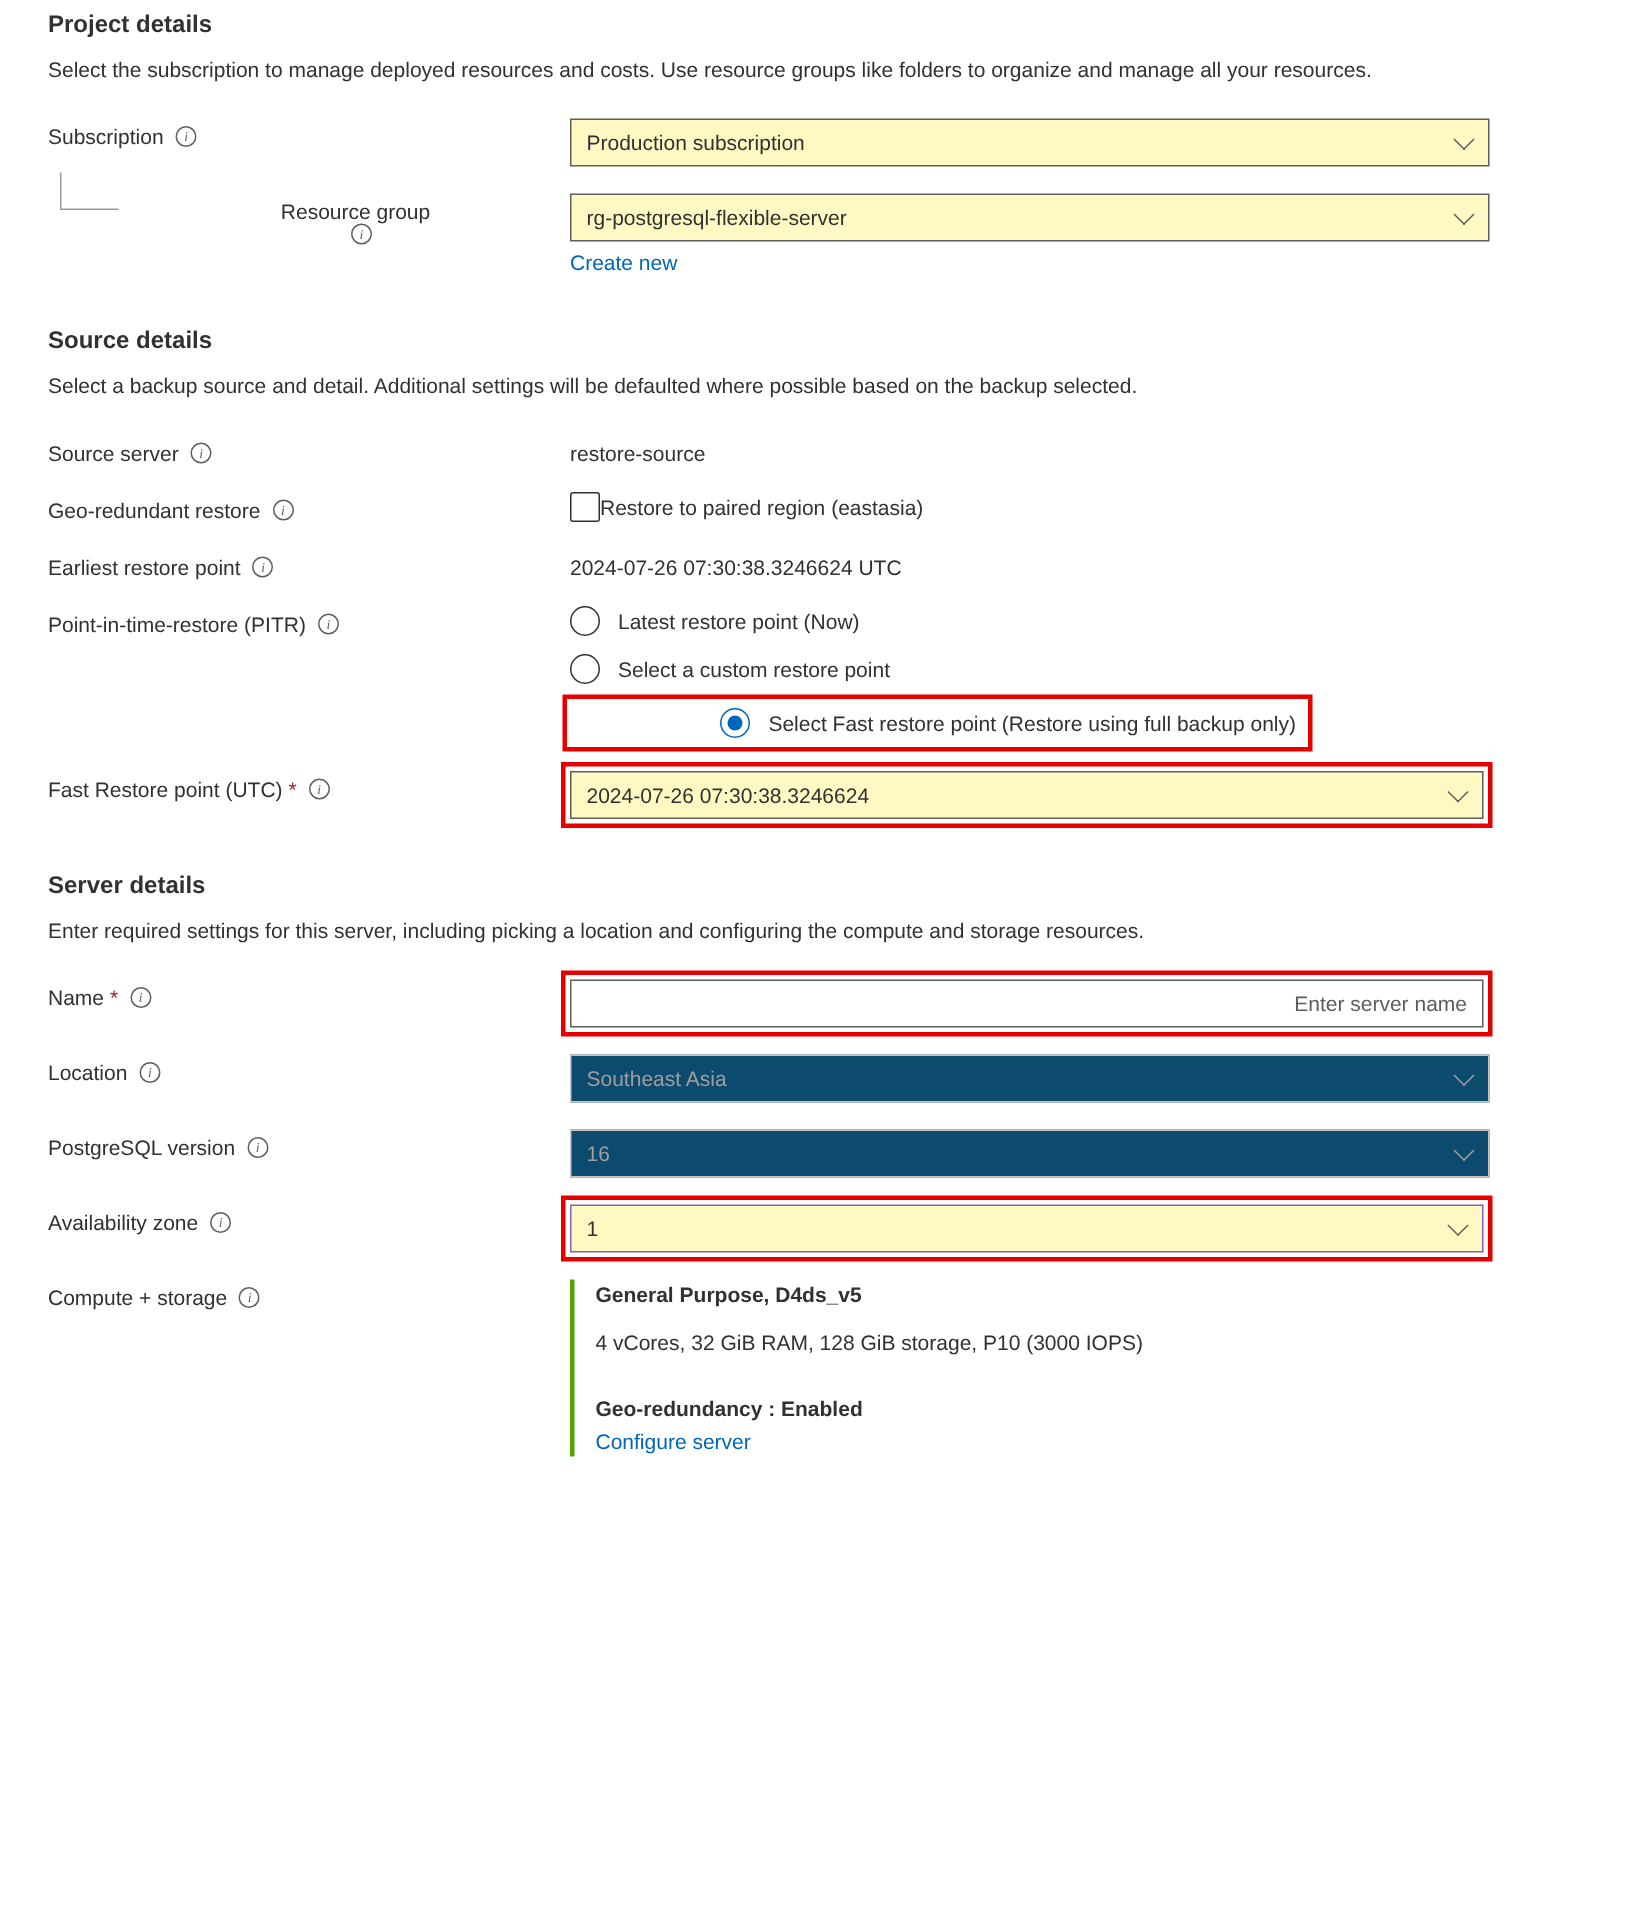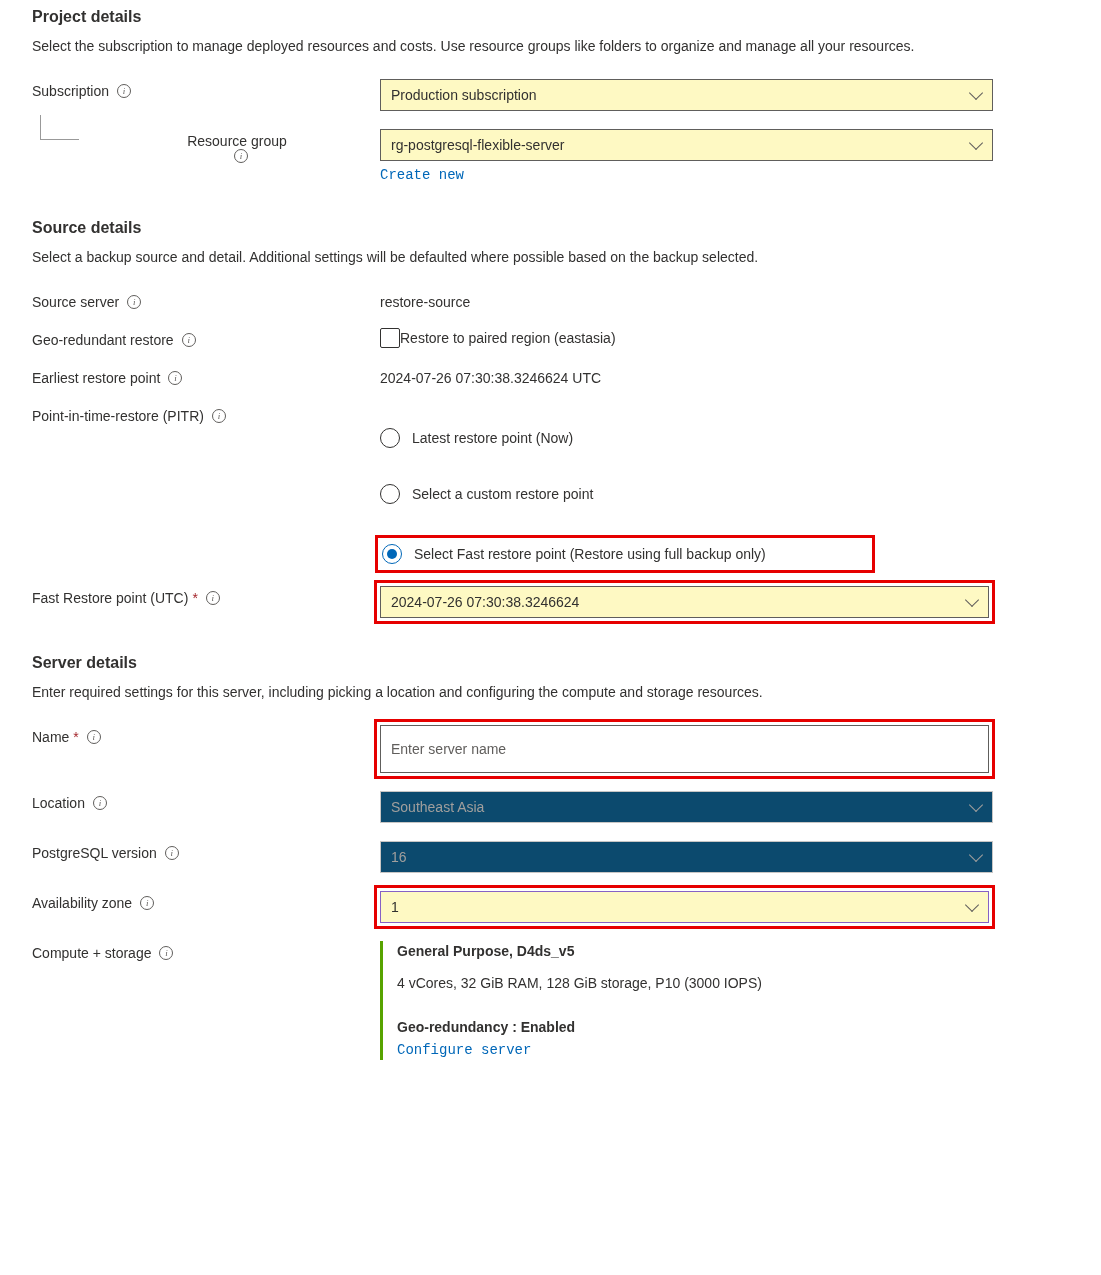--- a/index.html
+++ b/index.html
@@ -101,51 +101,51 @@
     height: 9px;
     border-right: 1px solid #605e5c;
     border-bottom: 1px solid #605e5c;
     transform: translateY(-70%) rotate(45deg);
   }
   .dropdown.disabled::after {
     border-color: #a19f9d;
   }
   .textinput {
     width: 100%;
-    height: 48px;
+    height: 32px;
     border: 1px solid #605e5c;
     padding: 0 10px;
     font-family: inherit;
     font-size: 14px;
     outline: none;
+    text-align: right;
   }
   .textinput::placeholder { color: #605e5c; }
   .link {
     color: #0067b8;
     cursor: pointer;
     display: inline-block;
-    font-family: Liberation Mono, monospace;
   }
   .link-below { margin-top: 6px; }
   .static-val { color: #323130; padding-top: 4px; display: inline-block; }
   .checkbox-row {
     display: flex;
     align-items: center;
   }
   .checkbox-box {
     width: 20px;
     height: 20px;
     border: 1px solid #323130;
     border-radius: 2px;
     background: #fff;
     cursor: pointer;
     flex-shrink: 0;
   }
   .radio-group { display: flex; flex-direction: column; gap: 12px; }
-  .radio-row { display: flex; align-items: center; gap: 12px; cursor: pointer; margin-top: 24px; }
+  .radio-row { display: flex; align-items: center; gap: 12px; cursor: pointer; }
   .radio-circle {
     width: 20px;
     height: 20px;
     border: 1px solid #323130;
     border-radius: 50%;
     flex-shrink: 0;
     position: relative;
     background: #fff;
   }
   .radio-circle.selected { border-color: #0067b8; }
@@ -162,20 +162,21 @@
   }
   .highlight-red {
     outline: 3px solid #e60000;
     outline-offset: 1px;
     padding: 2px;
     margin: -2px;
   }
   .highlight-red-tight {
     outline: 3px solid #e60000;
     outline-offset: 2px;
+    justify-content: flex-end;
   }
   .az-border {
     border: 1px solid #8661c5;
   }
   .compute-box {
     border-left: 3px solid #57a300;
     padding: 2px 0 2px 14px;
   }
   .compute-box .line1 { font-weight: 700; margin-bottom: 16px; }
   .compute-box .line2 { margin-bottom: 4px; }

